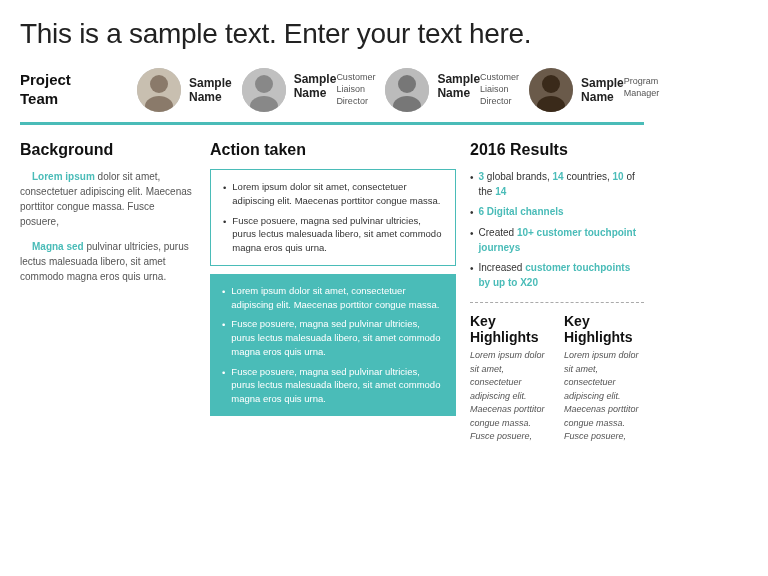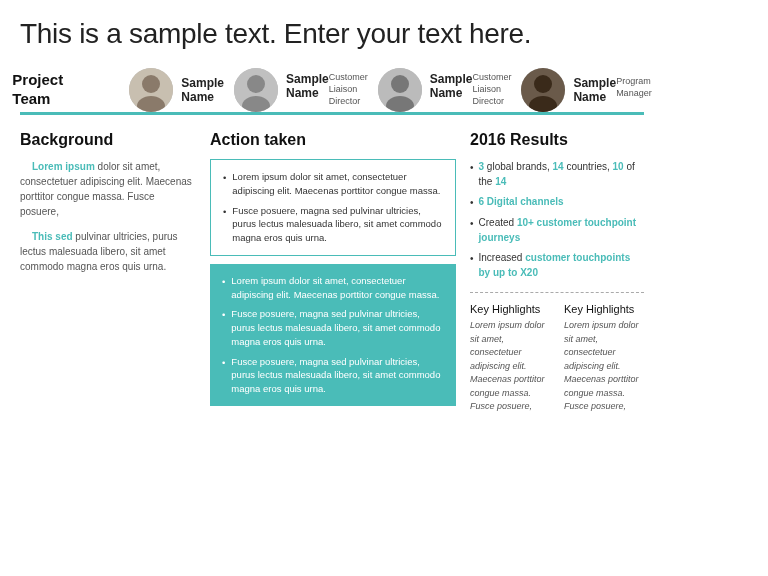--- a/index.html
+++ b/index.html
@@ -23,21 +23,21 @@
       color: #222;
       margin-bottom: 18px;
       letter-spacing: -0.3px;
     }
 
     
     .project-team-row {
       display: flex;
       align-items: center;
       gap: 17px;
-      justify-content: center;
+      margin-bottom: 10px;
     }
 
     .project-team-label {
       font-size: 15px;
       font-weight: 700;
       color: #111;
       min-width: 90px;
       line-height: 1.25;
     }
 
@@ -210,22 +210,22 @@
     .highlights-row {
       display: flex;
       gap: 14px;
     }
 
     .highlight-col {
       flex: 1;
     }
 
     .highlight-title {
-      font-size: 11px;
-      font-weight: 400;
+      font-size: 14px;
+      font-weight: 700;
       color: #111;
       margin-bottom: 4px;
     }
 
     .highlight-text {
       font-size: 9px;
       color: #555;
       line-height: 1.5;
       font-style: italic;
     }
@@ -303,21 +303,21 @@
   <div class="teal-divider"></div>
 
   <div class="content-area">
 
     <div class="col-background">
       <div class="section-title">Background</div>
       <p class="bg-para">
         <span class="bg-highlight-teal">Lorem ipsum</span><span> dolor sit amet, consectetuer adipiscing elit. Maecenas porttitor congue massa. Fusce posuere,</span>
       </p>
       <p class="bg-para">
-        <span class="bg-highlight-teal">This sed</span><span> pulvinar ultricies, purus lectus malesuada libero, sit amet commodo magna eros quis urna.</span>
+        <span class="bg-highlight-teal">Magna sed</span><span> pulvinar ultricies, purus lectus malesuada libero, sit amet commodo magna eros quis urna.</span>
       </p>
     </div>
 
     <div class="col-action">
       <div class="section-title">Action taken</div>
 
       <div class="action-box-white">
         <div class="action-item">
           <span class="bullet">•</span>
           <span>Lorem ipsum dolor sit amet, consectetuer adipiscing elit. Maecenas porttitor congue massa.</span>

